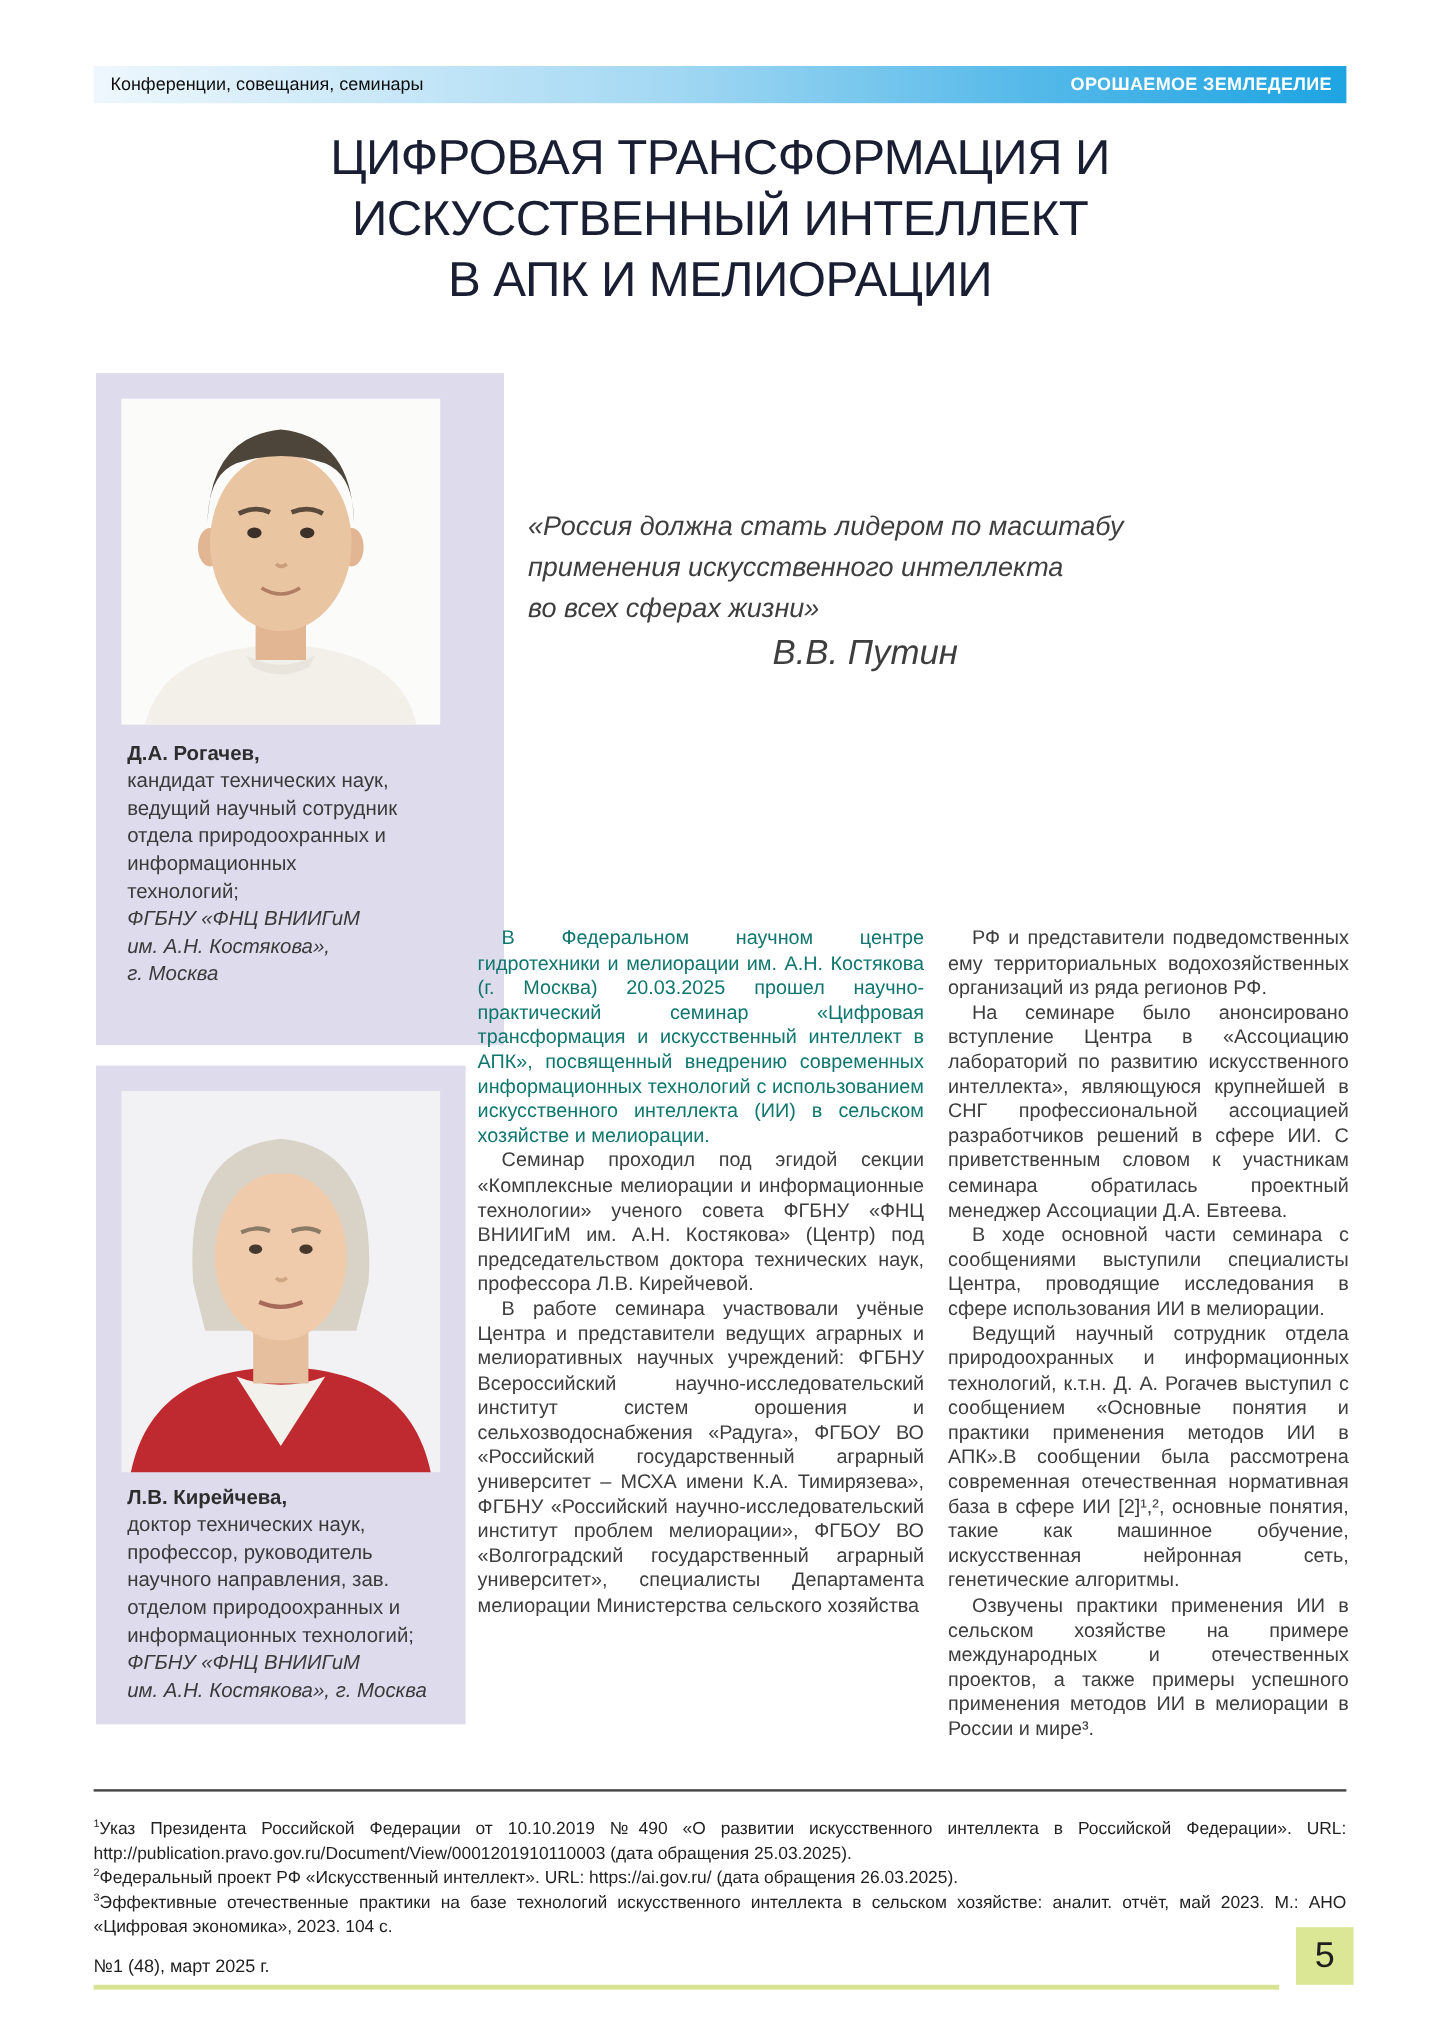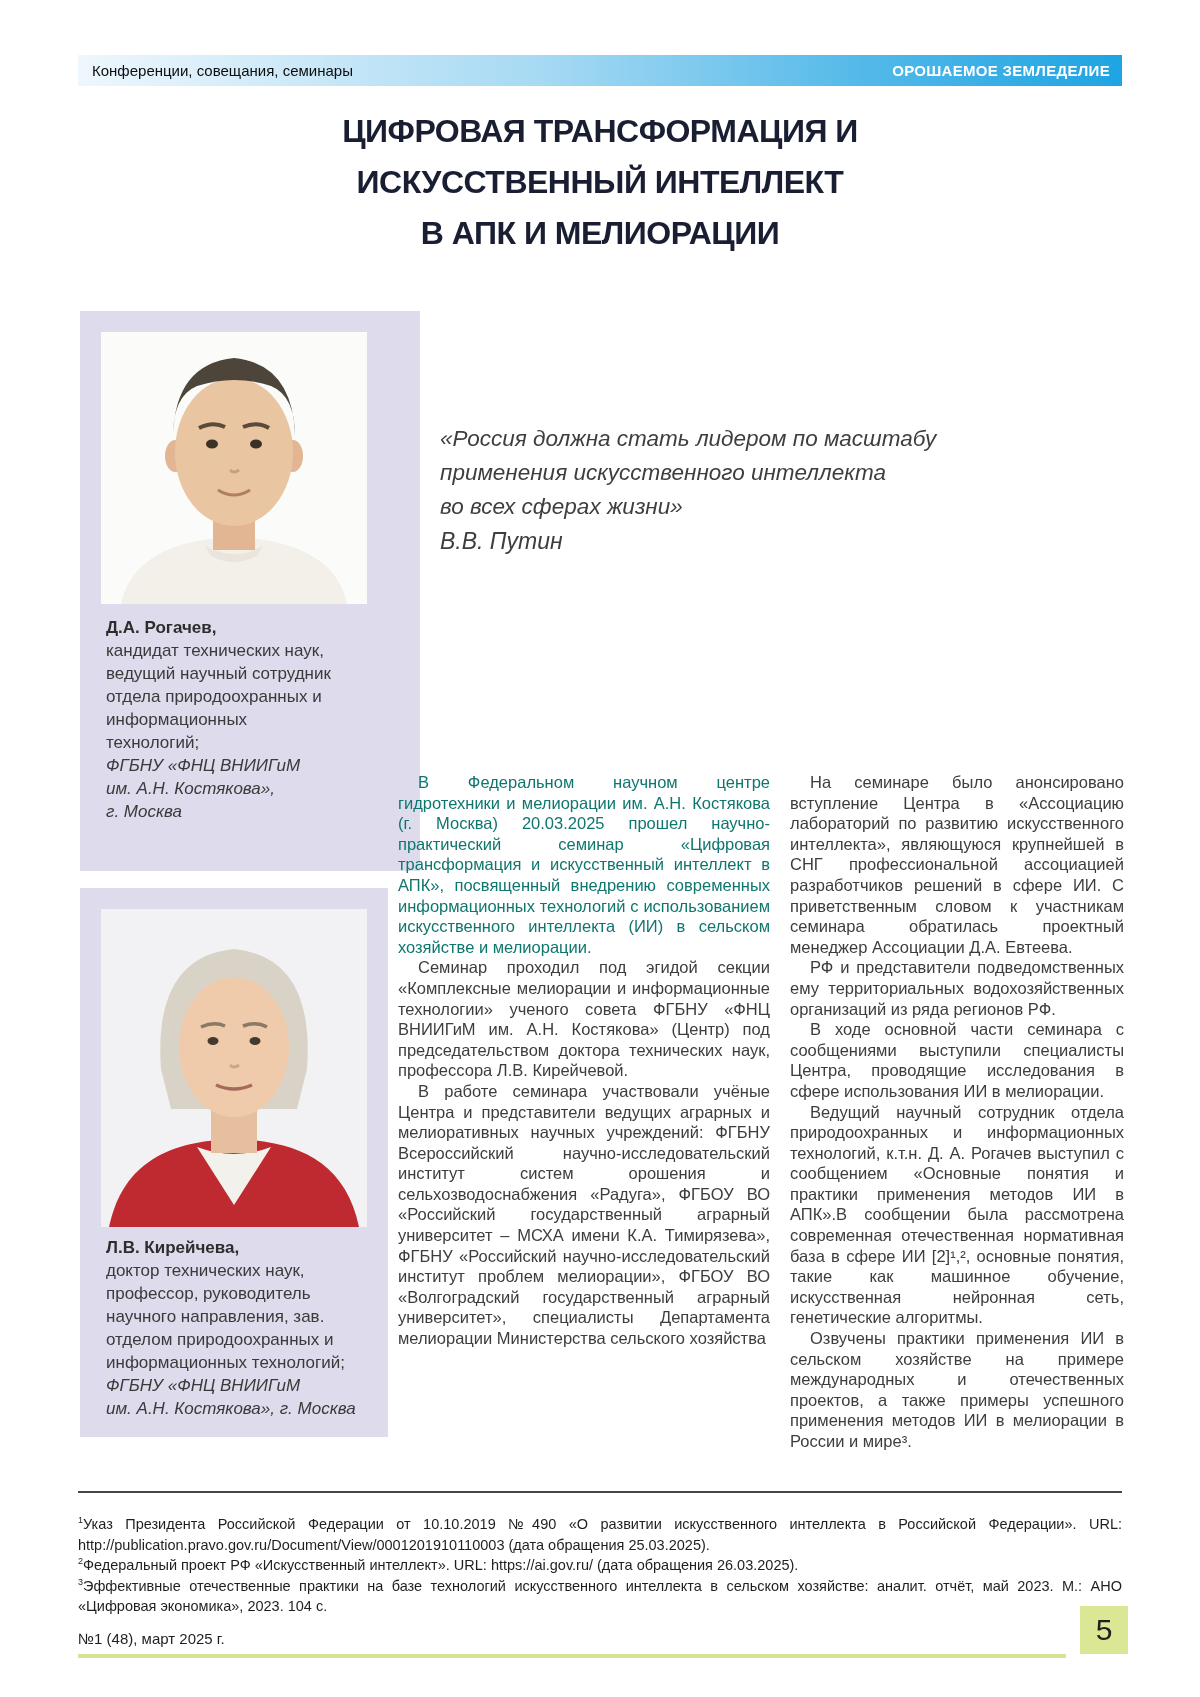--- a/index.html
+++ b/index.html
@@ -9,40 +9,40 @@
   
   .header-bar{position:absolute;left:78px;top:55px;width:1044px;height:31px;
     box-sizing:border-box;display:flex;justify-content:space-between;align-items:center;
     padding:0 12px 0 14px;
     background:linear-gradient(90deg,#eef7fd 0%,#a5d9f3 45%,#54b9e9 75%,#1ea4e2 100%);}
   .header-left{font-size:15px;font-weight:400;color:#0d0d0d;}
   .header-right{font-size:15px;font-weight:700;color:#ffffff;letter-spacing:.3px;}
 
   
   .title{position:absolute;left:100px;top:106px;width:1000px;text-align:center;
-    font-size:32px;line-height:51px;font-weight:700;color:#1a1e33;
+    font-size:41px;line-height:51px;font-weight:400;color:#1a1e33;
     white-space:pre-line;letter-spacing:-.5px;}
 
   
   .card{position:absolute;left:80px;width:308px;background:#dedbec;}
   .card-1{top:311px;height:560px;padding-left:32px;}
   .card-2{top:888px;height:549px;}
   .photo{position:absolute;left:21px;top:21px;width:266px;display:block;}
   .caption{position:absolute;left:26px;right:20px;font-size:17px;line-height:23px;color:#3a3a3a;}
   .caption-1{top:305px;}
   .caption-2{top:348px;}
   .author-name{font-weight:700;color:#2d2d2d;white-space:pre-line;}
   .author-desc{white-space:pre-line;}
   .author-affil{font-style:italic;white-space:pre-line;}
 
   
   .quote{position:absolute;left:440px;top:422px;width:576px;
     font-style:italic;font-size:22.5px;line-height:34px;color:#3e3e3e;white-space:pre-line;}
-  .quote-author{position:absolute;left:440px;top:528px;width:562px;text-align:left;
-    font-style:italic;font-size:23px;color:#3e3e3e;}
+  .quote-author{position:absolute;left:440px;top:528px;width:562px;text-align:center;
+    font-style:italic;font-size:29px;color:#3e3e3e;}
 
   
   .col{position:absolute;top:772px;font-size:16.5px;line-height:20.6px;
     text-align:justify;color:#3d3d3d;}
   .col-1{left:398px;width:372px;height:676px;}
   .col-2{left:790px;width:334px;height:676px;}
   .col p{margin:0;text-indent:20px;}
   .col p.lead{font-weight:400;color:#0f766e;}
 
   
@@ -134,22 +134,22 @@
 во всех сферах жизни»</div>
   <div class="quote-author">В.В. Путин</div>
 
   <div class="col col-1">
     <p class="lead">В Федеральном научном центре гидротехники и мелиорации им. А.Н. Костякова (г. Москва) 20.03.2025 прошел научно-практический семинар «Цифровая трансформация и искусственный интеллект в АПК», посвященный внедрению современных информационных технологий с использованием искусственного интеллекта (ИИ) в сельском хозяйстве и мелиорации.</p>
     <p>Семинар проходил под эгидой секции «Комплексные мелиорации и информационные технологии» ученого совета ФГБНУ «ФНЦ ВНИИГиМ им. А.Н. Костякова» (Центр) под председательством доктора технических наук, профессора Л.В. Кирейчевой.</p>
     <p>В работе семинара участвовали учёные Центра и представители ведущих аграрных и мелиоративных научных учреждений: ФГБНУ Всероссийский научно-исследовательский институт систем орошения и сельхозводоснабжения «Радуга», ФГБОУ ВО «Российский государственный аграрный университет – МСХА имени К.А. Тимирязева», ФГБНУ «Российский научно-исследовательский институт проблем мелиорации», ФГБОУ ВО «Волгоградский государственный аграрный университет», специалисты Департамента мелиорации Министерства сельского хозяйства</p>
   </div>
 
   <div class="col col-2">
+    <p>РФ и представители подведомственных ему территориальных водохозяйственных организаций из ряда регионов РФ.</p>
     <p>На семинаре было анонсировано вступление Центра в «Ассоциацию лабораторий по развитию искусственного интеллекта», являющуюся крупнейшей в СНГ профессиональной ассоциацией разработчиков решений в сфере ИИ. С приветственным словом к участникам семинара обратилась проектный менеджер Ассоциации Д.А. Евтеева.</p>
-    <p>РФ и представители подведомственных ему территориальных водохозяйственных организаций из ряда регионов РФ.</p>
     <p>В ходе основной части семинара с сообщениями выступили специалисты Центра, проводящие исследования в сфере использования ИИ в мелиорации.</p>
     <p>Ведущий научный сотрудник отдела природоохранных и информационных технологий, к.т.н. Д. А. Рогачев выступил с сообщением «Основные понятия и практики применения методов ИИ в АПК».В сообщении была рассмотрена современная отечественная нормативная база в сфере ИИ [2]¹,², основные понятия, такие как машинное обучение, искусственная нейронная сеть, генетические алгоритмы.</p>
     <p>Озвучены практики применения ИИ в сельском хозяйстве на примере международных и отечественных проектов, а также примеры успешного применения методов ИИ в мелиорации в России и мире³.</p>
   </div>
 
   <div class="divider"></div>
   <div class="footnotes">
     <div class="footnote"><sup>1</sup><span>Указ Президента Российской Федерации от 10.10.2019 №490 «О развитии искусственного интеллекта в Российской Федерации». URL: http://publication.pravo.gov.ru/Document/View/0001201910110003 (дата обращения 25.03.2025).</span></div>
     <div class="footnote"><sup>2</sup><span>Федеральный проект РФ «Искусственный интеллект». URL: https://ai.gov.ru/ (дата обращения 26.03.2025).</span></div>
     <div class="footnote"><sup>3</sup><span>Эффективные отечественные практики на базе технологий искусственного интеллекта в сельском хозяйстве: аналит. отчёт, май 2023. М.: АНО «Цифровая экономика», 2023. 104 с.</span></div>

